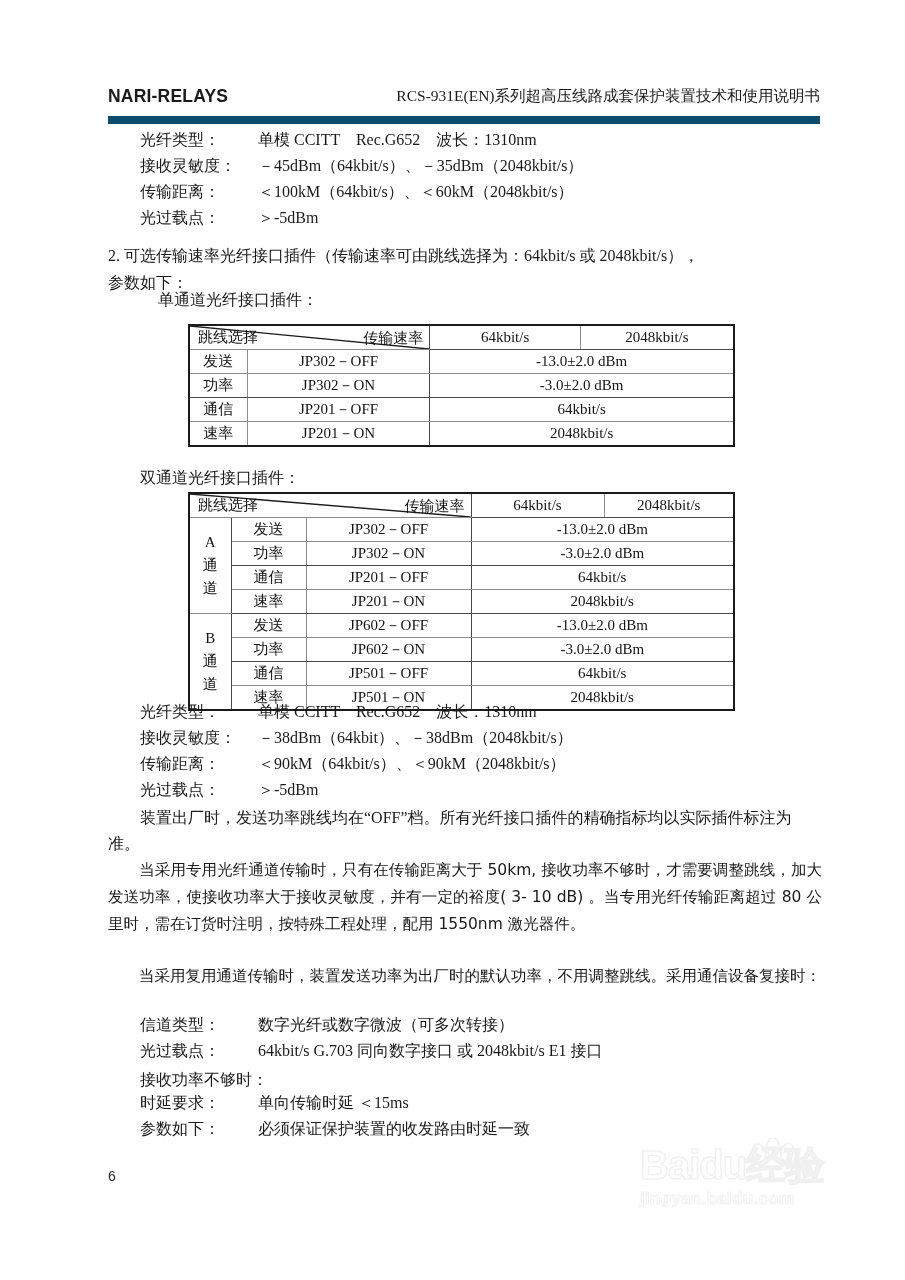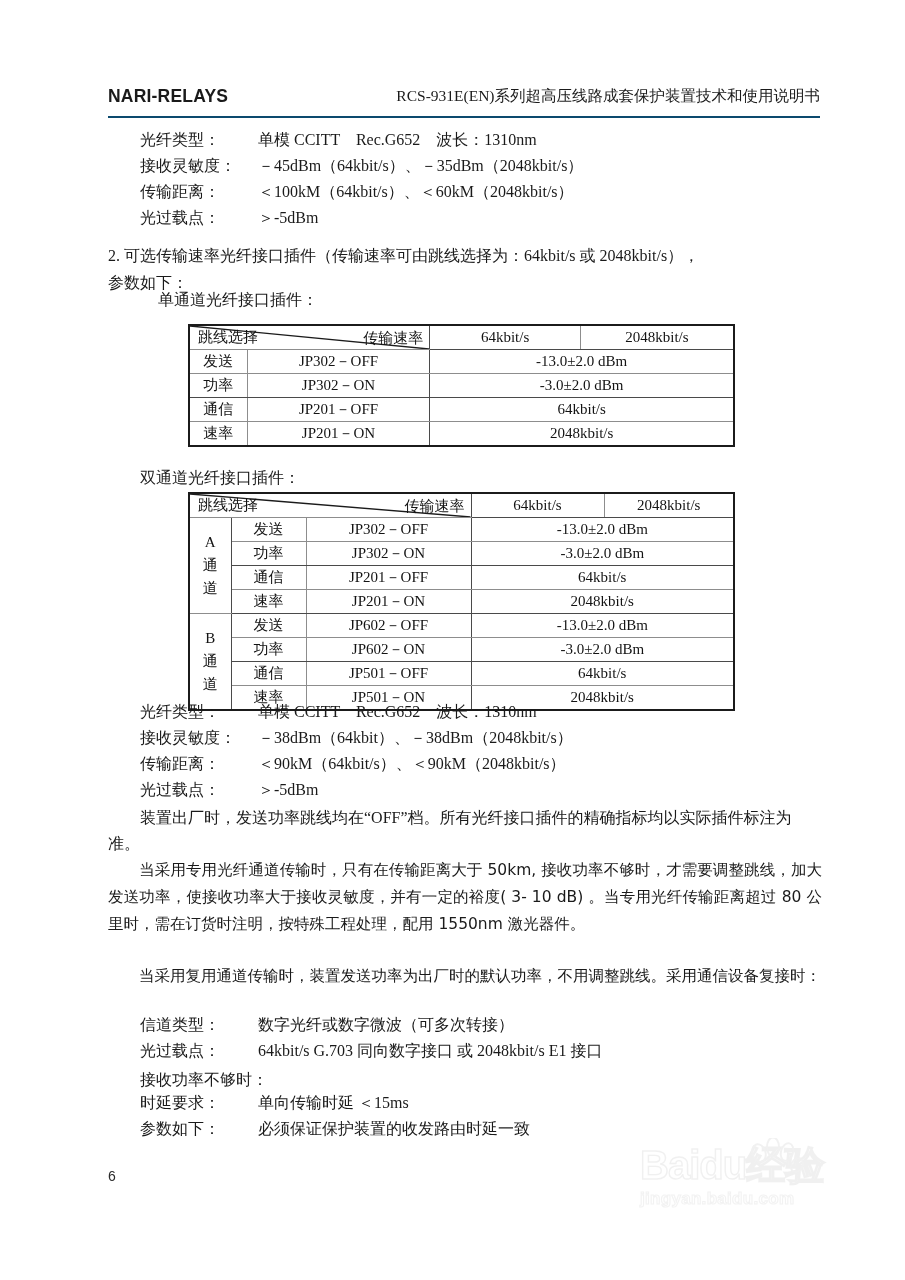--- a/index.html
+++ b/index.html
@@ -23,21 +23,21 @@
     background: #fff;
   }
 
   
   .doc-header {
     position: absolute;
     left: 108px;
     top: 86px;
     width: 712px;
     height: 30px;
-    border-bottom: 2px solid #0c4a6e;
+    border-bottom: 8px solid #0c4a6e;
     display: flex;
     align-items: flex-start;
     justify-content: space-between;
   }
   .brand {
     font-family: "Liberation Sans", "DejaVu Sans", sans-serif;
     font-size: 17.5px;
     font-weight: 700;
     letter-spacing: 0.2px;
     color: #1a1a1a;

